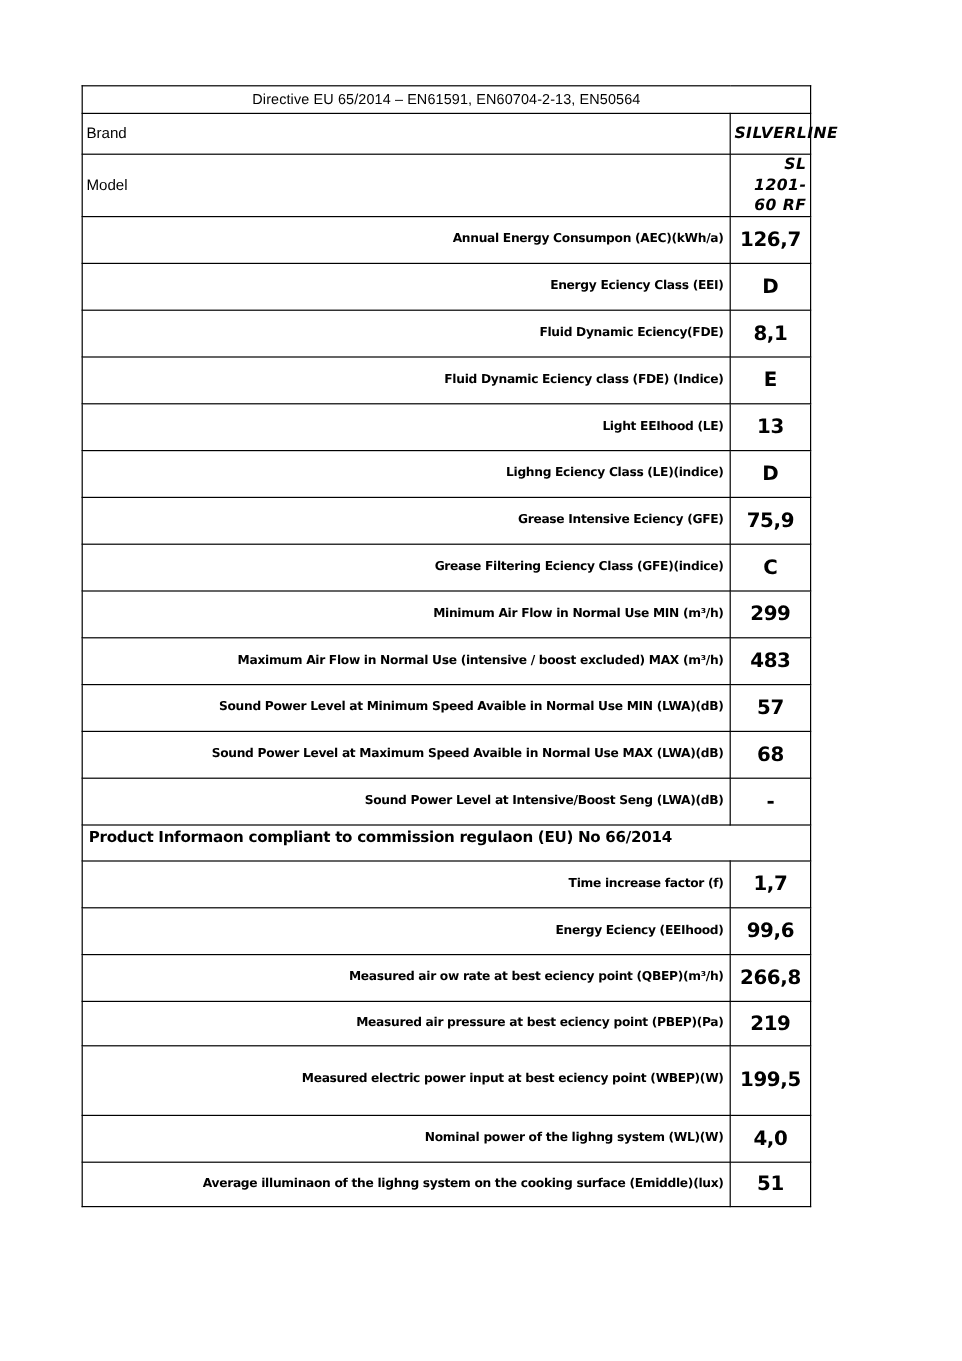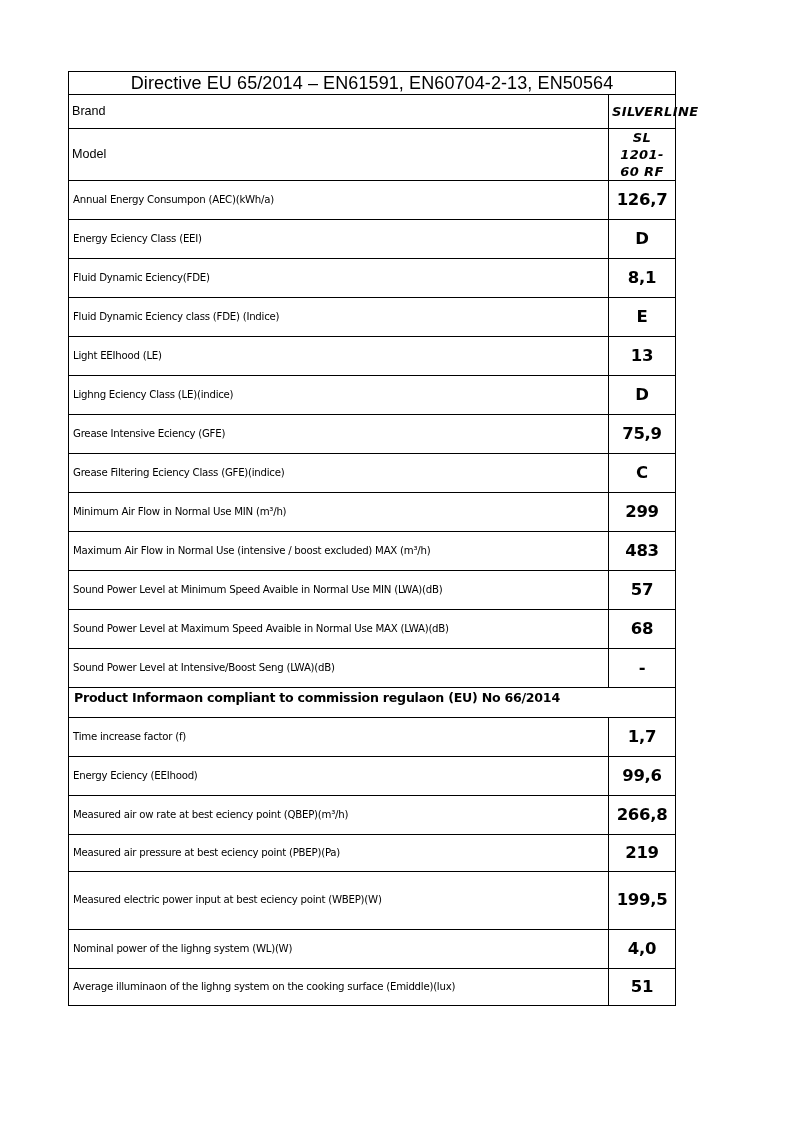--- a/index.html
+++ b/index.html
@@ -36,57 +36,58 @@
   }
 
   
   col.c-label { width: 540px; }
   col.c-value { width: 67px; }
 
   
   .title-cell {
     text-align: center;
     font-family: "Liberation Sans", sans-serif;
-    font-size: 18px;
+    font-size: 12px;
     font-weight: 400;
     letter-spacing: 0.1px;
     height: 22px;
     line-height: 22px;
     padding: 0 2px !important;
   }
 
   
   .bm-label {
     font-family: "Liberation Sans", sans-serif;
     font-size: 12.6px;
     font-weight: 400;
     height: 17px;
     line-height: 17px;
     padding: 8px 3px !important;
   }
   .bm-value {
-    text-align: center;
+    text-align: right;
     font-family: "DejaVu Sans", sans-serif;
     font-size: 13px;
     font-weight: 700;
     font-style: italic;
     letter-spacing: 0.4px;
     height: 17px;
     line-height: 17px;
     padding: 0 3px !important;
   }
 
   
   .lbl {
     font-family: "DejaVu Sans", sans-serif;
     font-size: 10.2px;
-    font-weight: 400;
+    font-weight: 700;
     line-height: 1.2;
     letter-spacing: -0.25px;
     padding-left: 4px !important;
+    text-align: right;
   }
   .val {
     text-align: center;
     font-family: "DejaVu Sans", sans-serif;
     font-size: 16.5px;
     font-weight: 700;
     letter-spacing: -0.3px;
     line-height: 1.1;
   }
 

